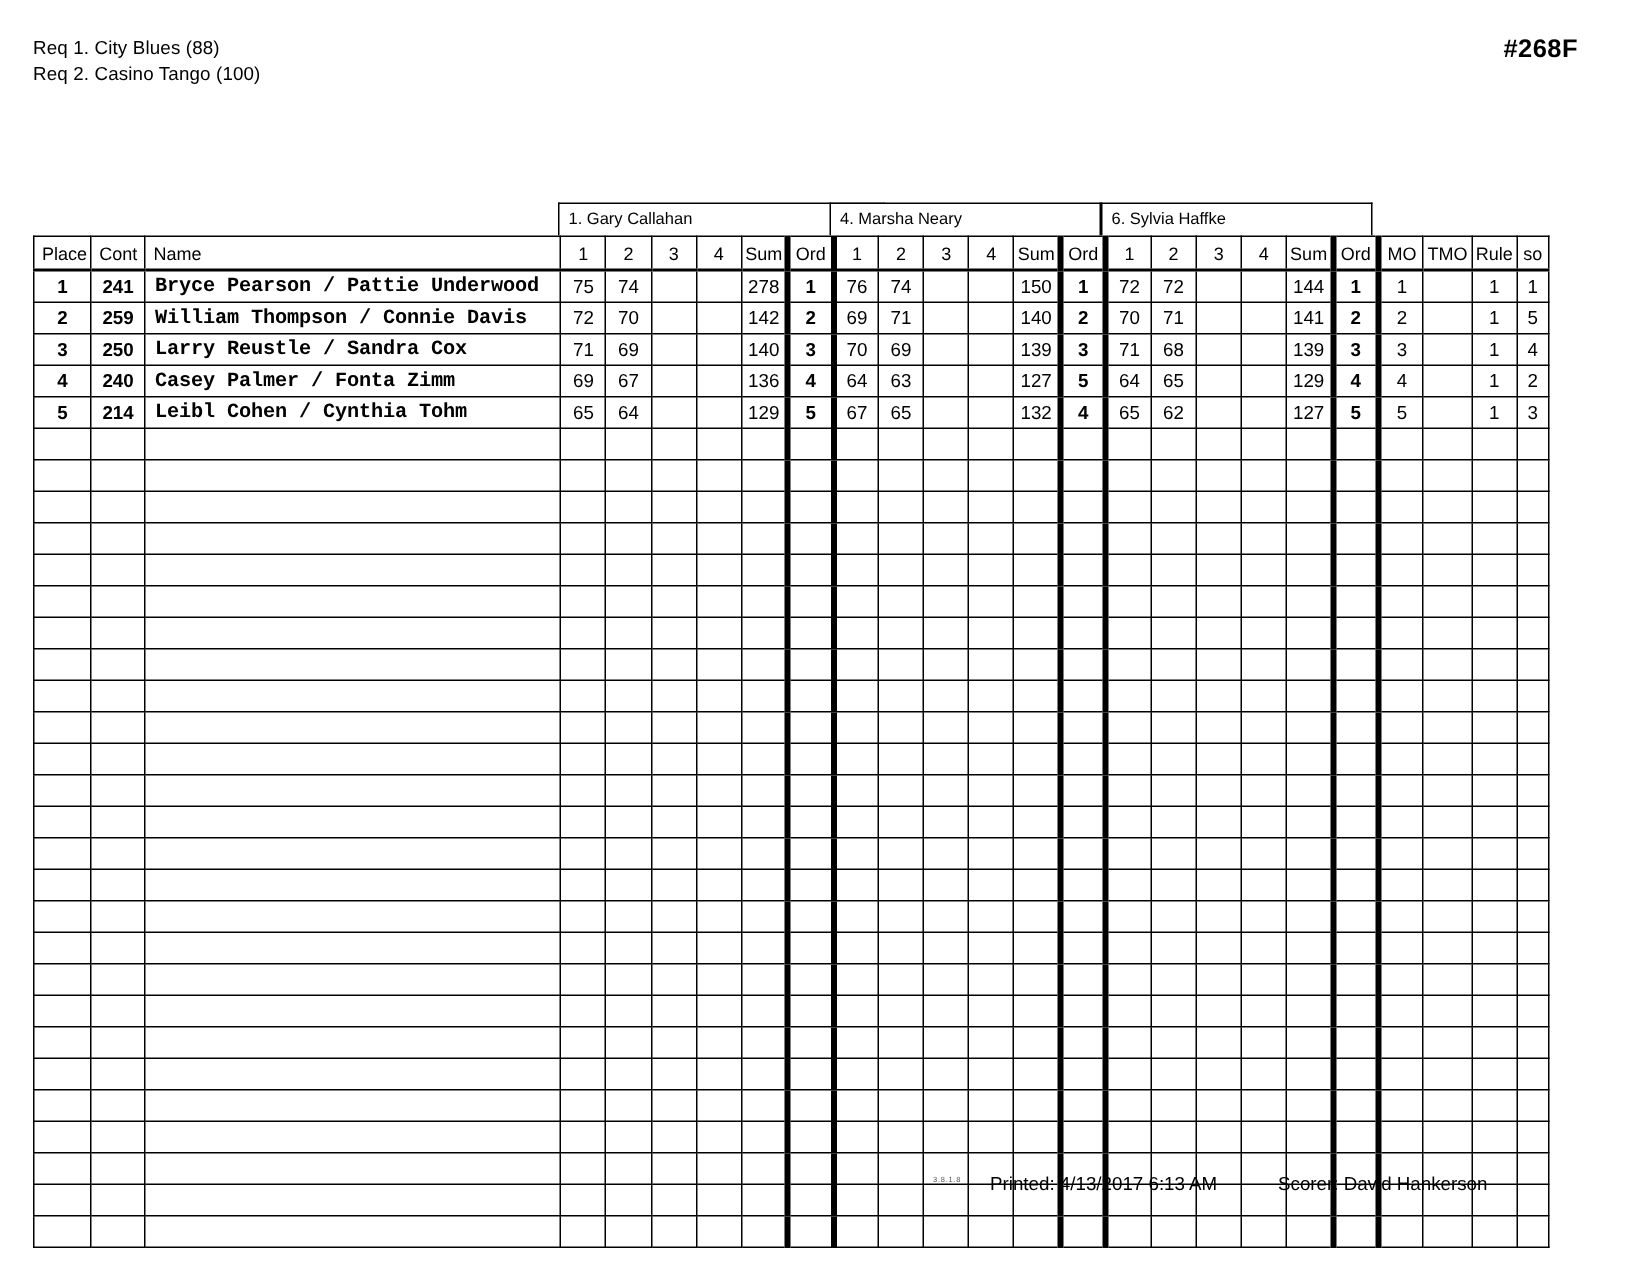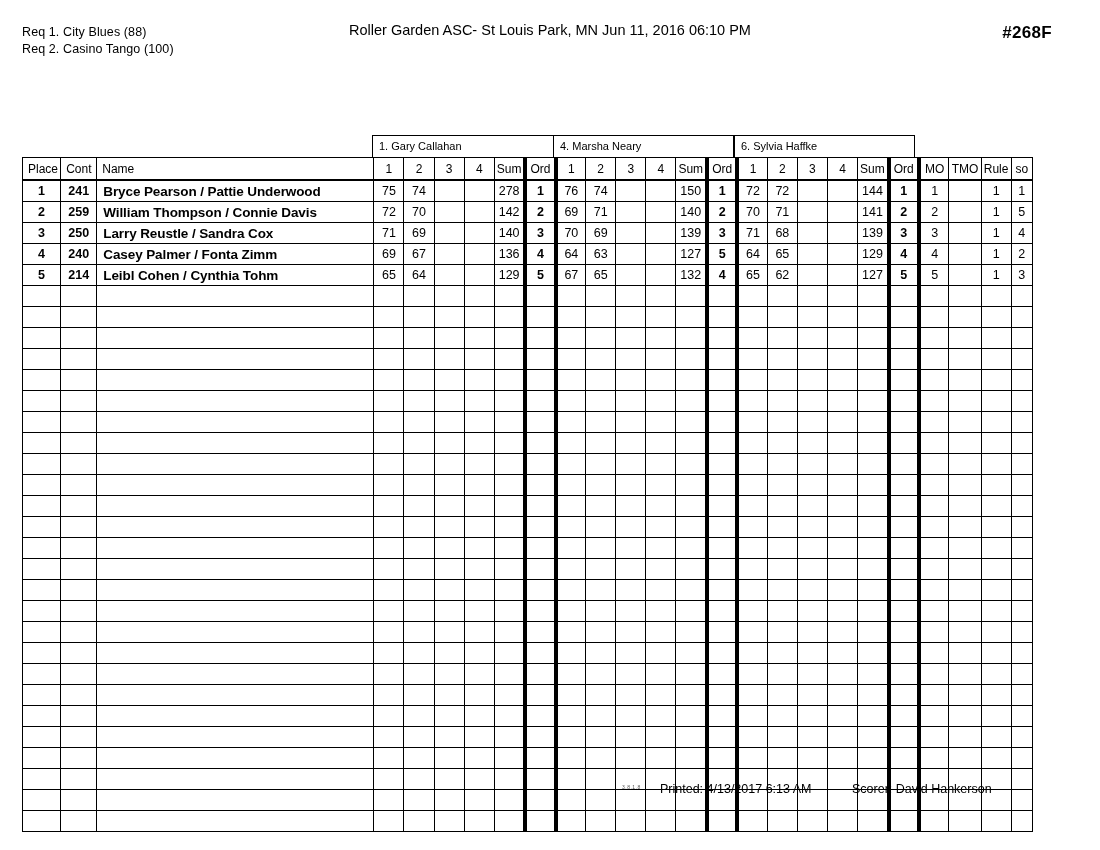--- a/index.html
+++ b/index.html
@@ -119,20 +119,21 @@
     padding-left: 5px;
   }
   #sheet tbody td {
     font-weight: bold;
   }
   #sheet tbody td.name-cell {
     text-align: left;
     padding-left: 6px;
     font-size: 13.5px;
     letter-spacing: -0.1px;
+    font-family: Liberation Mono, monospace;
   }
   #sheet tbody td.score {
     font-weight: normal;
     font-size: 12.5px;
   }
   #sheet tbody td.sum {
     font-weight: normal;
     font-size: 12.5px;
   }
   #sheet tbody td.plain {
@@ -175,21 +176,20 @@
 </style>
 </head>
 <body>
 
 <div id="req-block">
   <div>Req  1.  City Blues (88)</div>
   <div>Req  2.  Casino Tango (100)</div>
 </div>
 
 <div id="title-block">
-  <div class="t-venue">Roller Garden ASC- St Louis Park, MN  Jun 11, 2016  06:10 PM</div>
 </div>
 
 <div id="event-number">#268F</div>
 
 <div id="judge-band">
   <div class="judge-cell" style="left:0px;width:218px;">1.  Gary Callahan</div>
   <div class="judge-cell" style="left:181px;width:181px;">4.  Marsha Neary</div>
   <div class="judge-cell" style="left:362px;width:181px;">6.  Sylvia Haffke</div>
 </div>
 

